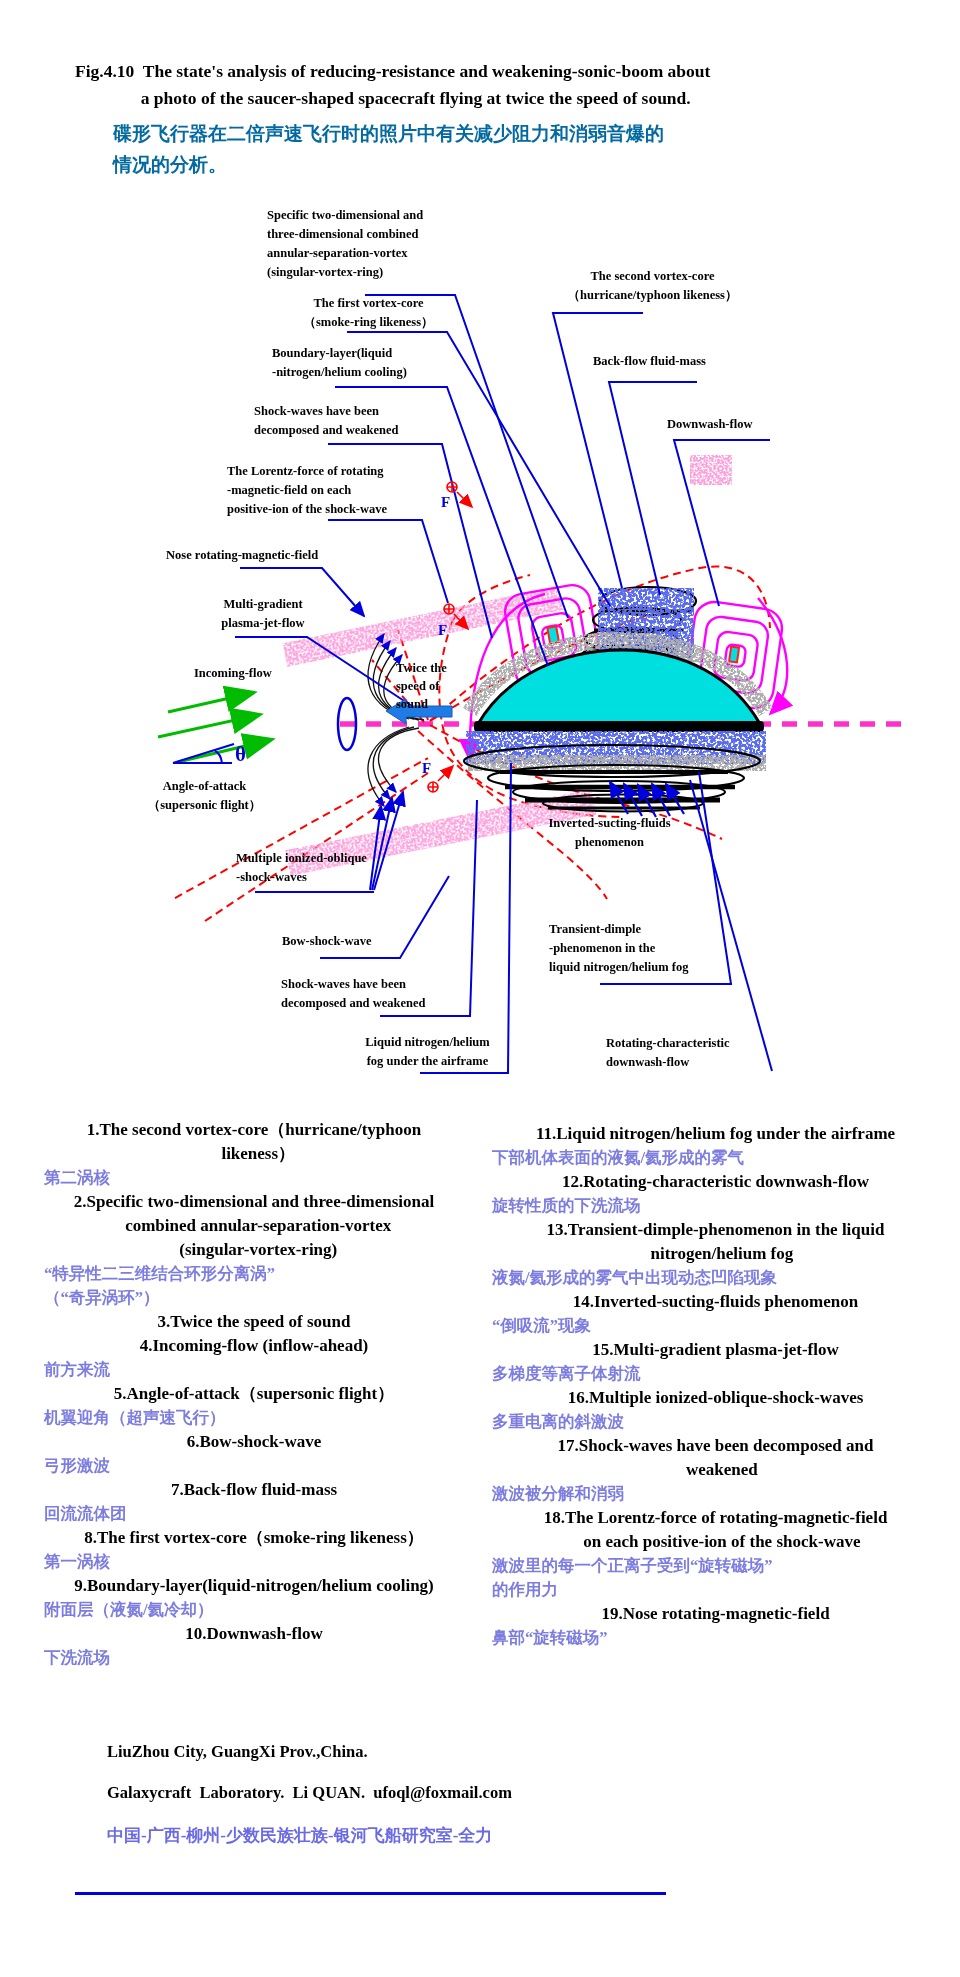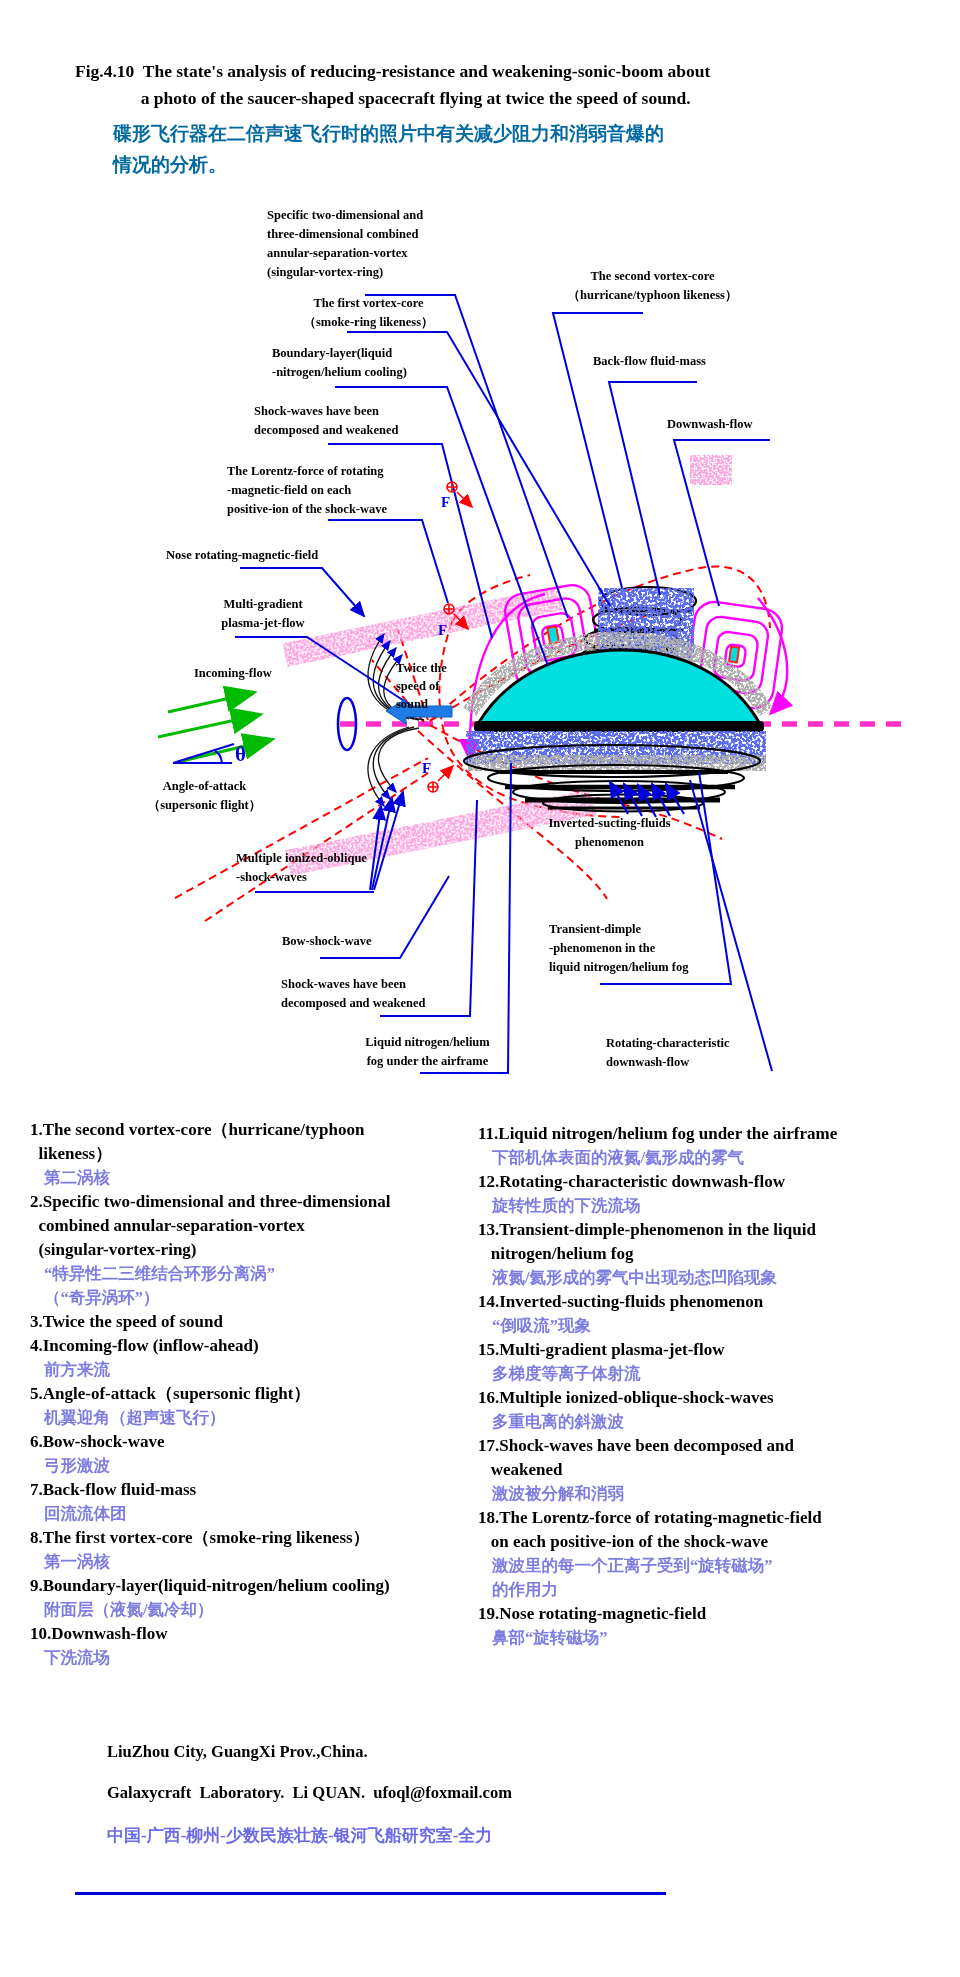--- a/index.html
+++ b/index.html
@@ -7,21 +7,21 @@
        font-family:"Liberation Serif","DejaVu Serif",serif;overflow:hidden;}
   .abs{position:absolute;}
   .ttl{font-weight:bold;font-size:17.5px;line-height:27px;color:#000;white-space:pre-wrap;}
   .ttlzh{font-size:19px;line-height:31px;color:#0369a1;font-weight:bold;white-space:pre-wrap;}
   .lbl{font-weight:bold;font-size:12.5px;line-height:19px;color:#000;white-space:pre-line;}
   .lbl.c{text-align:center;}
   .speed{font-weight:bold;font-size:12.5px;line-height:18px;color:#000;white-space:pre-line;}
   .fmark{font-weight:bold;font-size:15px;color:#0000dd;font-family:"Liberation Serif",serif;}
   .theta{font-weight:bold;font-size:21px;color:#0000dd;}
   .legcol{position:absolute;}
-  .li .en{font-weight:bold;font-size:17px;line-height:24px;color:#000;white-space:pre-wrap;}
+  .li .en{font-weight:bold;font-size:17px;line-height:24px;color:#000;white-space:pre-wrap;text-align:center;}
   .li .zh{font-size:16.5px;line-height:24px;color:#7d7de0;white-space:pre-wrap;padding-left:14px;font-weight:bold;}
   .foot-en{font-weight:bold;font-size:16.5px;color:#000;white-space:pre-wrap;}
   .foot-zh{font-size:17px;color:#6a6ae6;font-weight:bold;white-space:pre-wrap;}
   .divider{position:absolute;background:#0000dd;height:3px;}
   svg{position:absolute;left:0;top:0;}
 </style>
 </head>
 <body>
 
 <svg width="960" height="1100" viewBox="0 0 960 1100">

